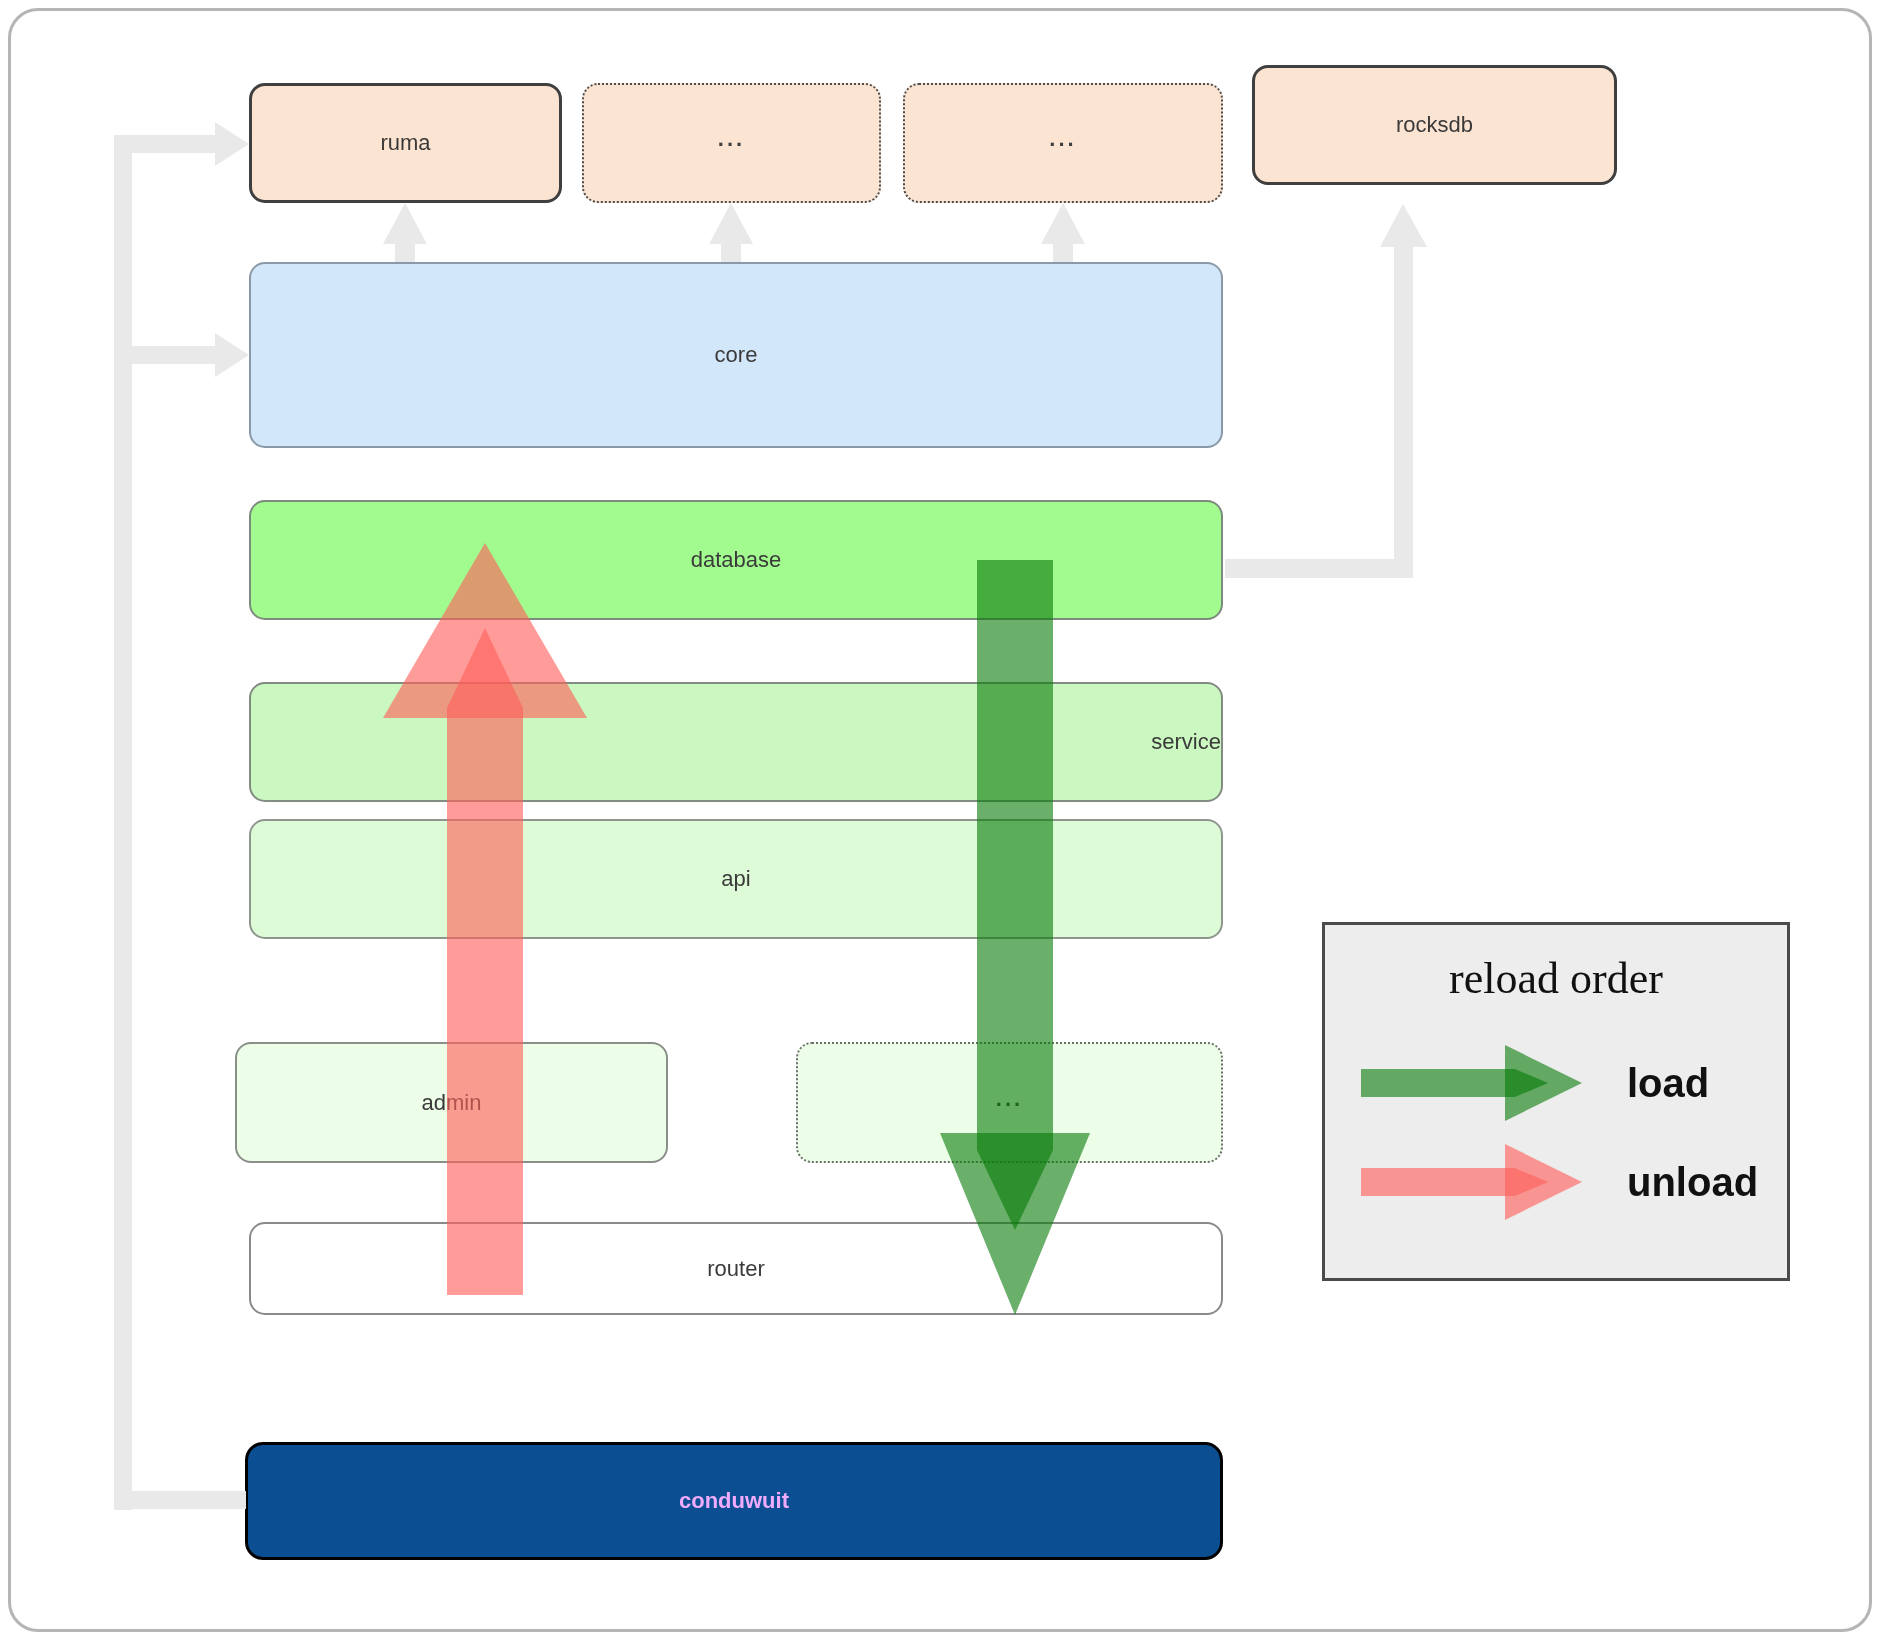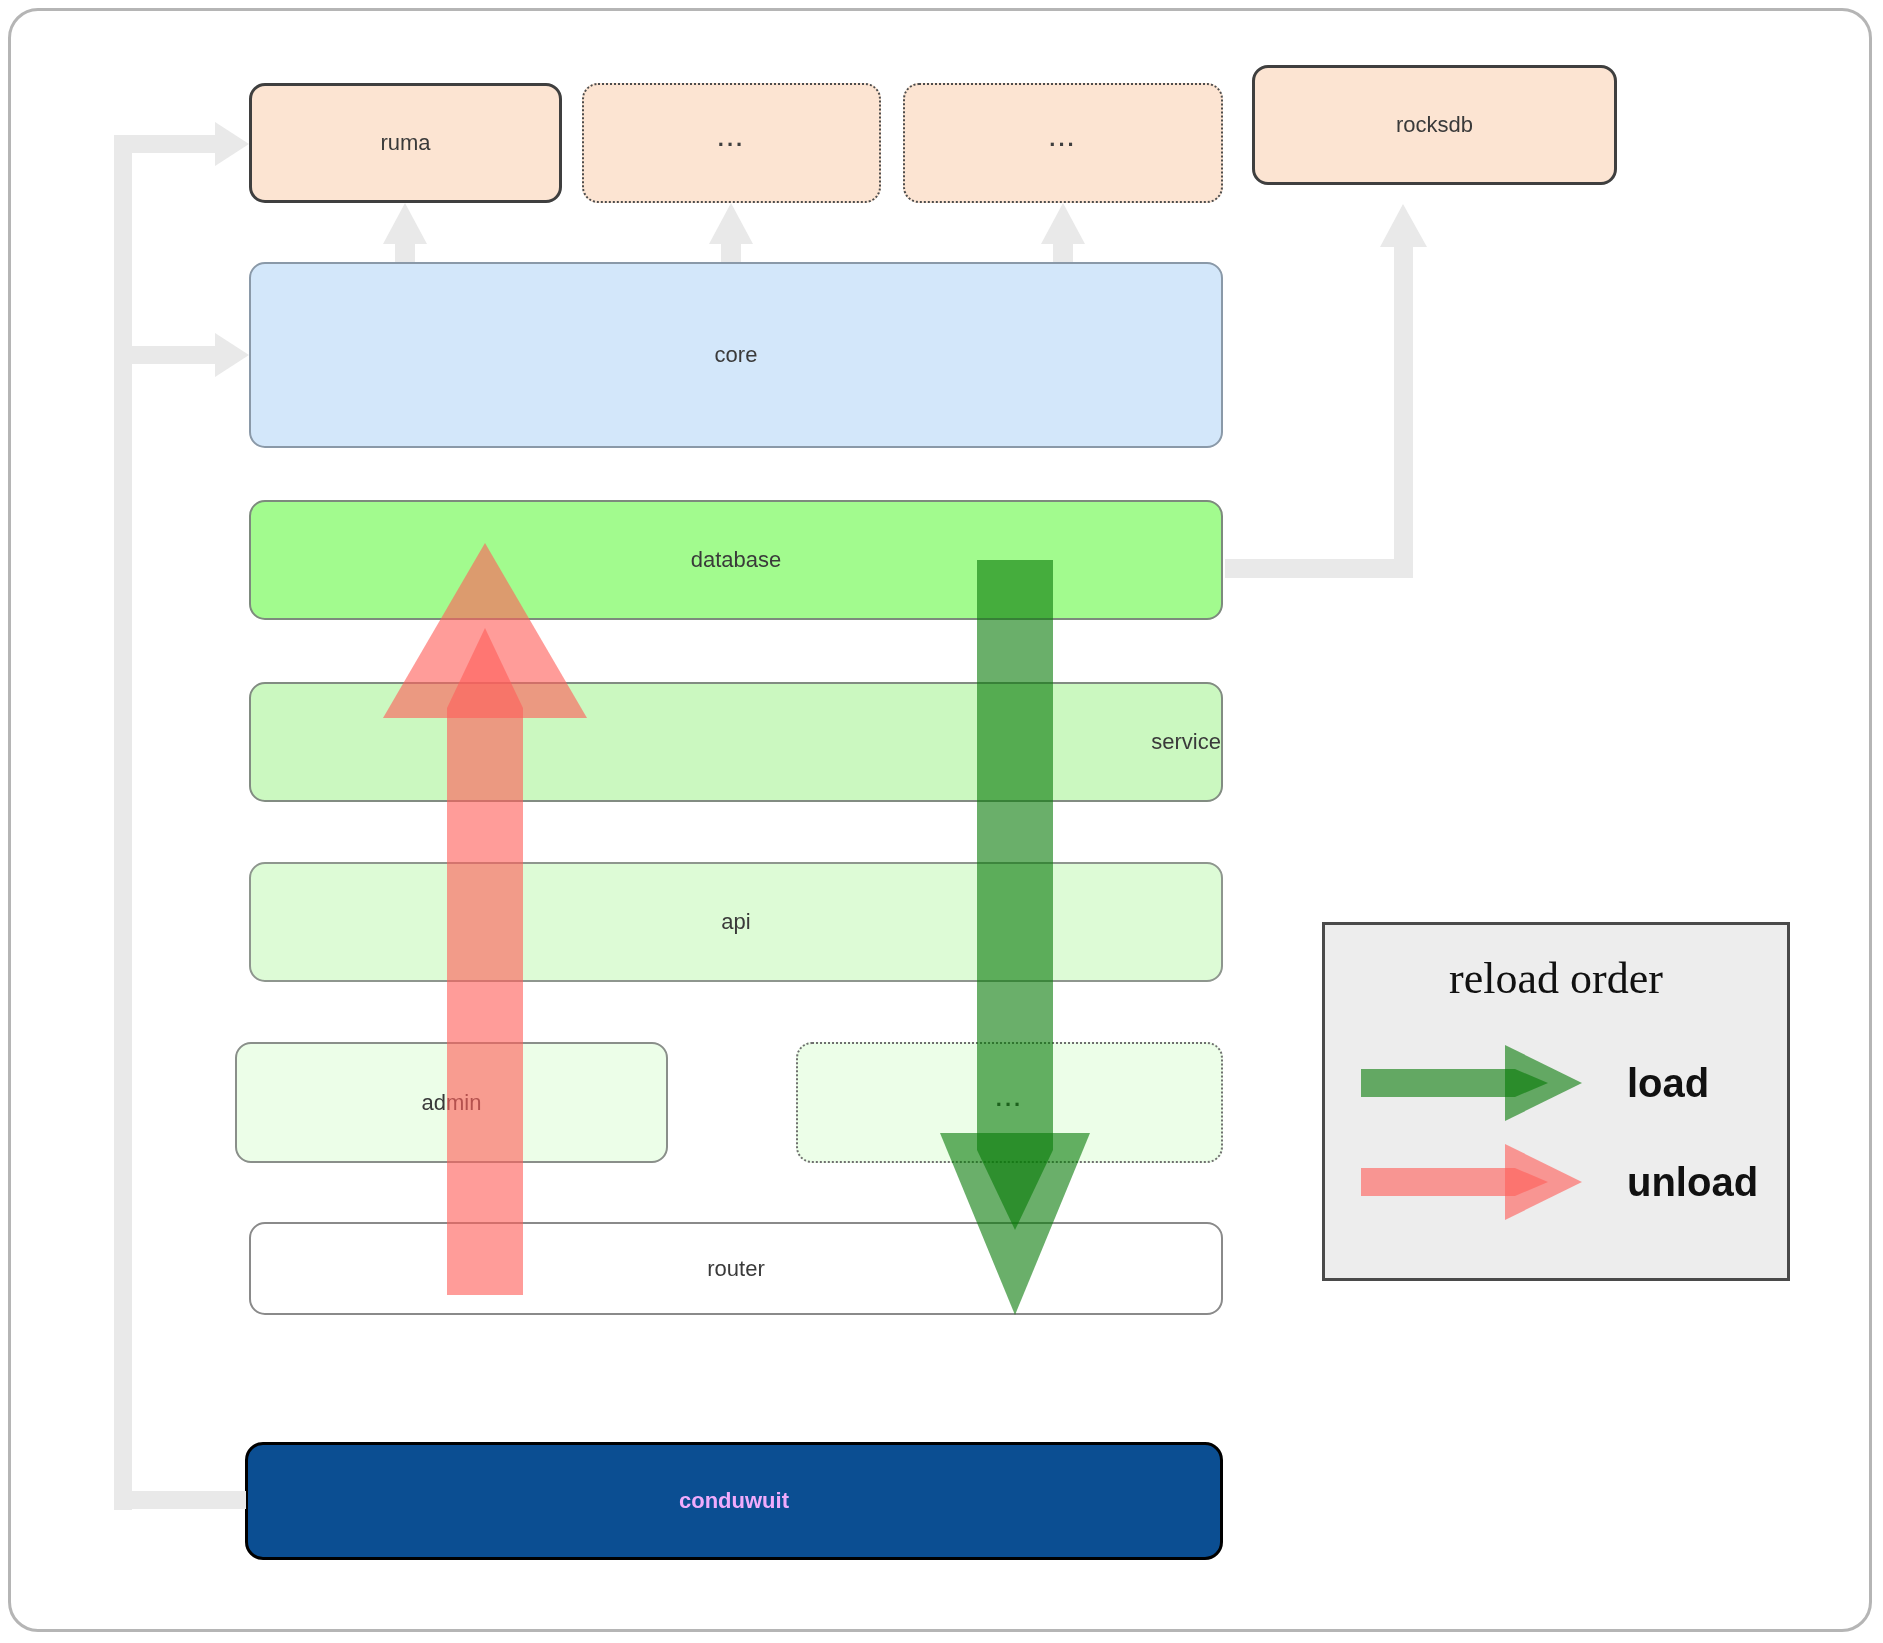--- a/index.html
+++ b/index.html
@@ -68,21 +68,21 @@
 
   <div class="node blue" style="left:249px;top:262px;width:974px;height:186px;">
     <span>core</span>
   </div>
   <div class="node green1" style="left:249px;top:500px;width:974px;height:120px;">
     <span>database</span>
   </div>
   <div class="node green2" style="left:249px;top:682px;width:974px;height:120px;">
     <span>service</span>
   </div>
-  <div class="node green3" style="left:249px;top:862px;width:974px;height:120px;">
+  <div class="node green3" style="left:249px;top:819px;width:974px;height:120px;">
     <span>api</span>
   </div>
 
   <div class="node green4" style="left:235px;top:1042px;width:433px;height:121px;">
     <span>admin</span>
   </div>
   <div class="node green4 dotted" style="left:796px;top:1042px;width:427px;height:121px;">
     <span class="dots-label">...</span>
   </div>
 

